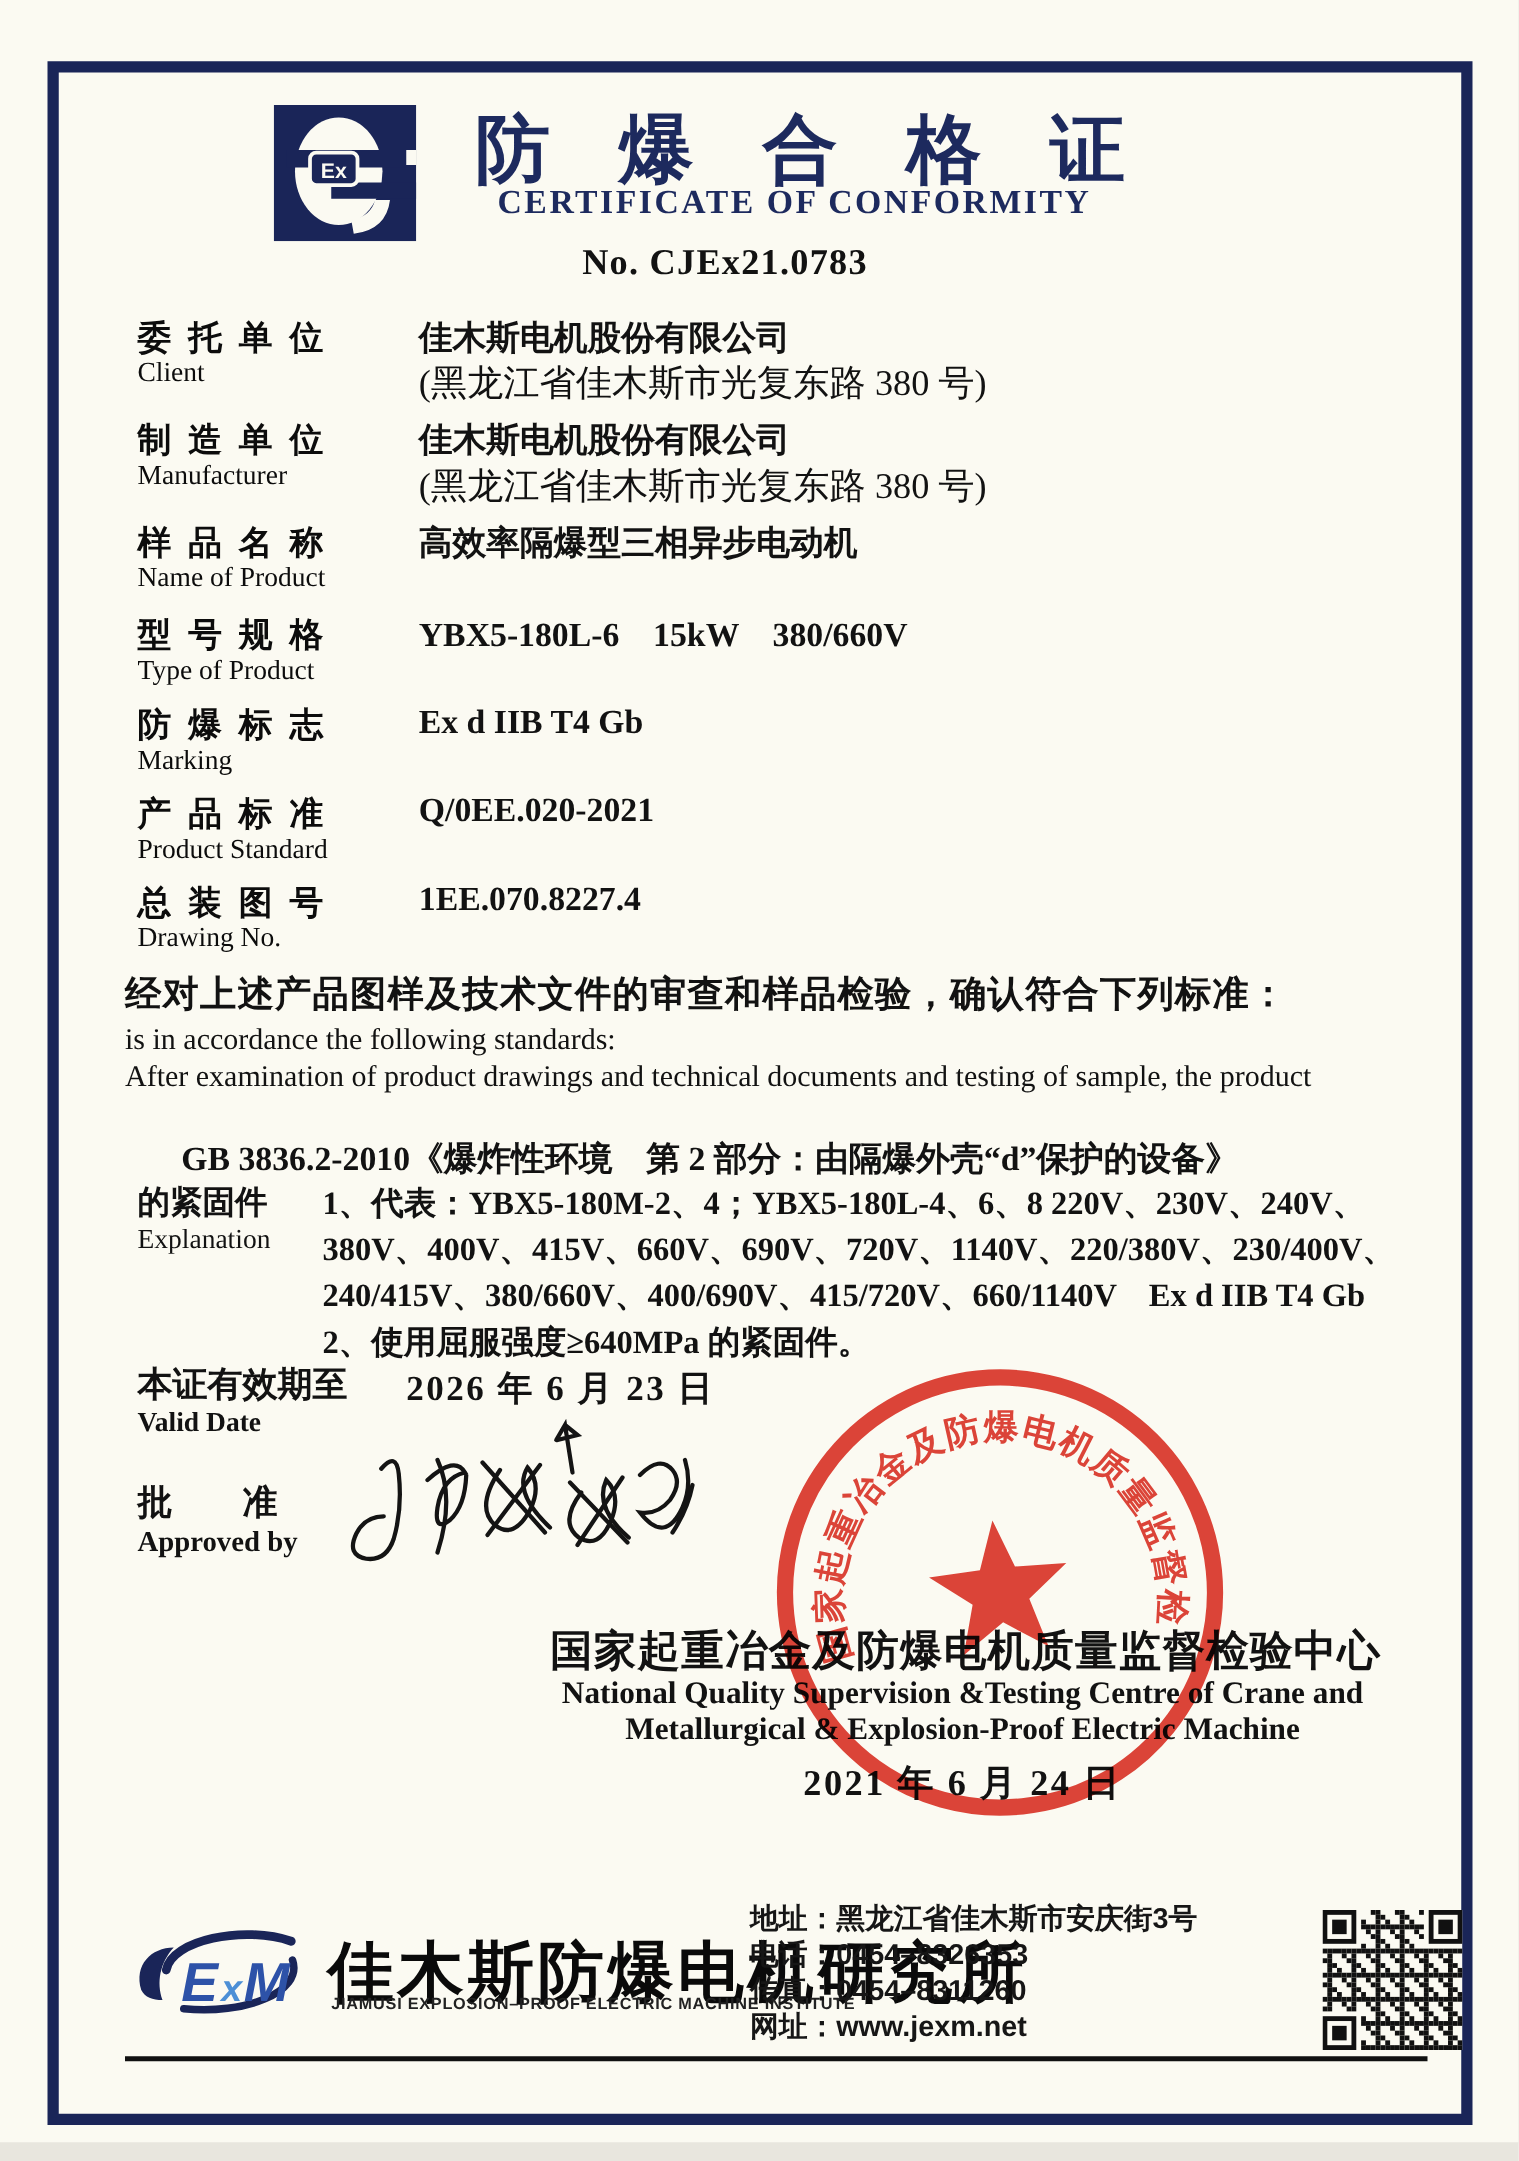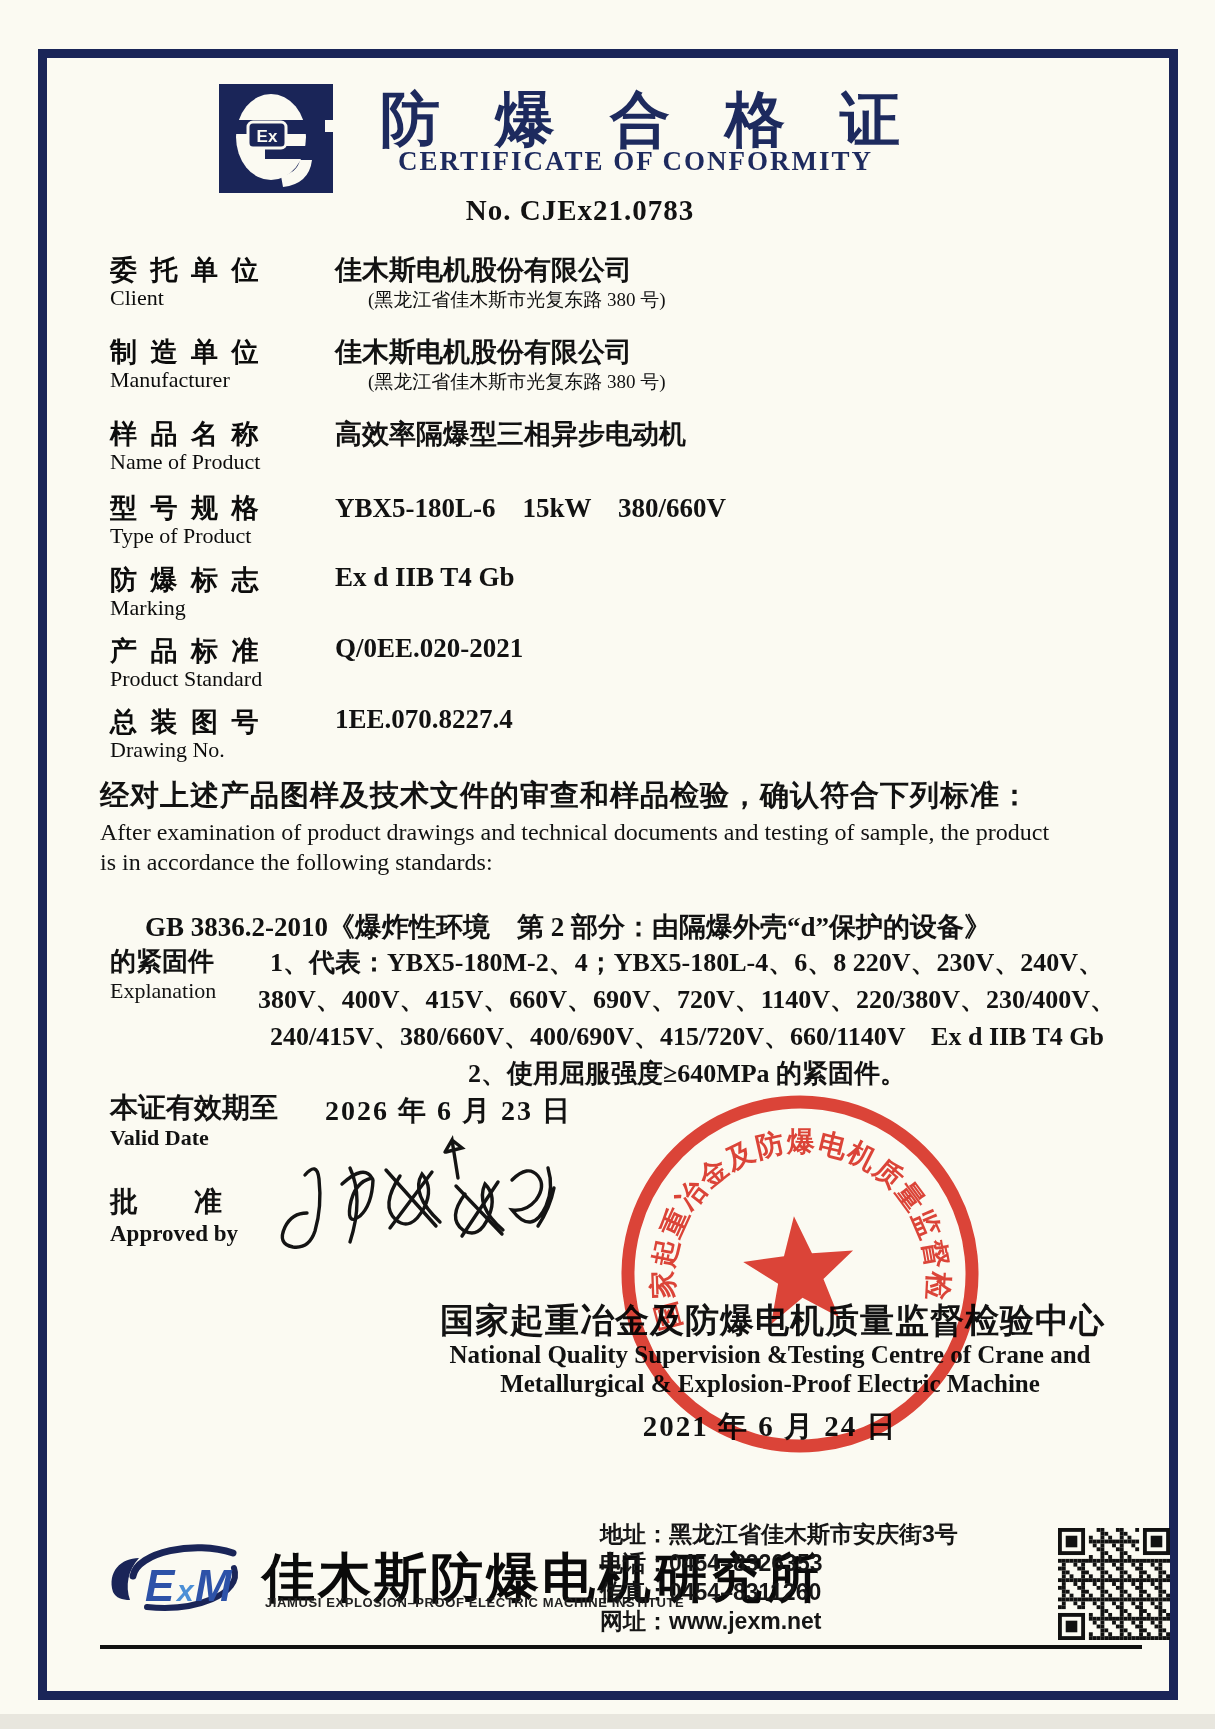--- a/index.html
+++ b/index.html
@@ -9,25 +9,25 @@
   .frame{position:absolute;left:38px;top:49px;width:1122px;height:1633px;border:9px solid #1a2558;background:transparent;}
   .cn-sans{font-family:"Liberation Sans","DejaVu Sans",sans-serif;}
   .title-cn{font-size:60px;font-weight:bold;color:#1d2a5e;letter-spacing:20px;white-space:nowrap;}
   .title-en{font-size:27px;font-weight:bold;color:#1d2a5e;letter-spacing:2px;white-space:nowrap;}
   .certno{font-size:29px;font-weight:bold;color:#121212;letter-spacing:1px;}
   .row{position:absolute;left:0;width:1100px;}
   .lbl-cn{position:absolute;left:110px;top:0;font-size:27px;font-weight:bold;letter-spacing:3px;
           font-family:"Liberation Sans","DejaVu Sans",sans-serif;color:#0c0c0c;white-space:nowrap;}
   .lbl-en{position:absolute;left:110px;top:33px;font-size:22px;color:#0c0c0c;white-space:nowrap;}
   .val-1{position:absolute;left:335px;top:0;font-size:27px;font-weight:600;white-space:nowrap;}
-  .val-2{position:absolute;left:335px;top:35px;font-size:19px;white-space:nowrap;margin-left:33px;}
+  .val-2{position:absolute;left:335px;top:35px;font-size:29px;white-space:nowrap;}
   .stmt-cn{font-size:29px;font-weight:bold;letter-spacing:1px;white-space:nowrap;}
   .stmt-en{font-size:24px;line-height:30px;}
   .std{font-size:27px;font-weight:600;line-height:32px;white-space:nowrap;}
-  .expl-line{font-size:26px;font-weight:600;line-height:37px;white-space:nowrap;text-align:center;}
+  .expl-line{font-size:26px;font-weight:600;line-height:37px;white-space:nowrap;}
   .issuer-cn{font-size:34px;font-weight:bold;letter-spacing:1px;text-align:center;white-space:nowrap;}
   .issuer-en{font-size:25px;font-weight:bold;text-align:center;white-space:nowrap;}
   .issuer-date{font-size:29px;font-weight:600;text-align:center;letter-spacing:2px;}
   .inst-cn{font-size:53px;font-weight:bold;letter-spacing:3px;white-space:nowrap;
            font-family:Liberation Sans, sans-serif;color:#0a0a0a;}
   .inst-en{font-size:13px;letter-spacing:.6px;color:#222;white-space:nowrap;
            font-family:"Liberation Sans","DejaVu Sans",sans-serif;font-weight:bold;}
   .contact-row{font-size:23px;font-weight:bold;line-height:29px;color:#161616;white-space:nowrap;
            font-family:"Liberation Sans","DejaVu Sans",sans-serif;}
   .divider{position:absolute;left:100px;top:1645px;width:1042px;height:4px;background:#111;}
@@ -92,22 +92,22 @@
     <div class="val-1">Q/0EE.020-2021</div>
   </div>
   <div class="row" style="top:704px;">
     <div class="lbl-cn">总 装 图 号</div>
     <div class="lbl-en">Drawing No.</div>
     <div class="val-1">1EE.070.8227.4</div>
   </div>
 
   <div class="abs stmt-cn cn-sans" style="left:100px;top:776px;">经对上述产品图样及技术文件的审查和样品检验，确认符合下列标准：</div>
   <div class="abs stmt-en" style="left:100px;top:817px;width:1010px;">
+    <div>is in accordance the following standards:</div>
     <div>After examination of product drawings and technical documents and testing of sample, the product</div>
-    <div>is in accordance the following standards:</div>
   </div>
   <div class="abs std" style="left:145px;top:911px;">GB 3836.2-2010《爆炸性环境　第 2 部分：由隔爆外壳“d”保护的设备》</div>
 
   <div class="abs cn-sans" style="left:110px;top:944px;font-size:26px;font-weight:bold;">的紧固件</div>
   <div class="abs" style="left:110px;top:978px;font-size:22px;">Explanation</div>
   <div class="abs" style="left:258px;top:944px;">
     <div class="expl-line">1、代表：YBX5-180M-2、4；YBX5-180L-4、6、8  220V、230V、240V、</div>
     <div class="expl-line">380V、400V、415V、660V、690V、720V、1140V、220/380V、230/400V、</div>
     <div class="expl-line">240/415V、380/660V、400/690V、415/720V、660/1140V　Ex d IIB T4 Gb</div>
     <div class="expl-line">2、使用屈服强度≥640MPa 的紧固件。</div>

